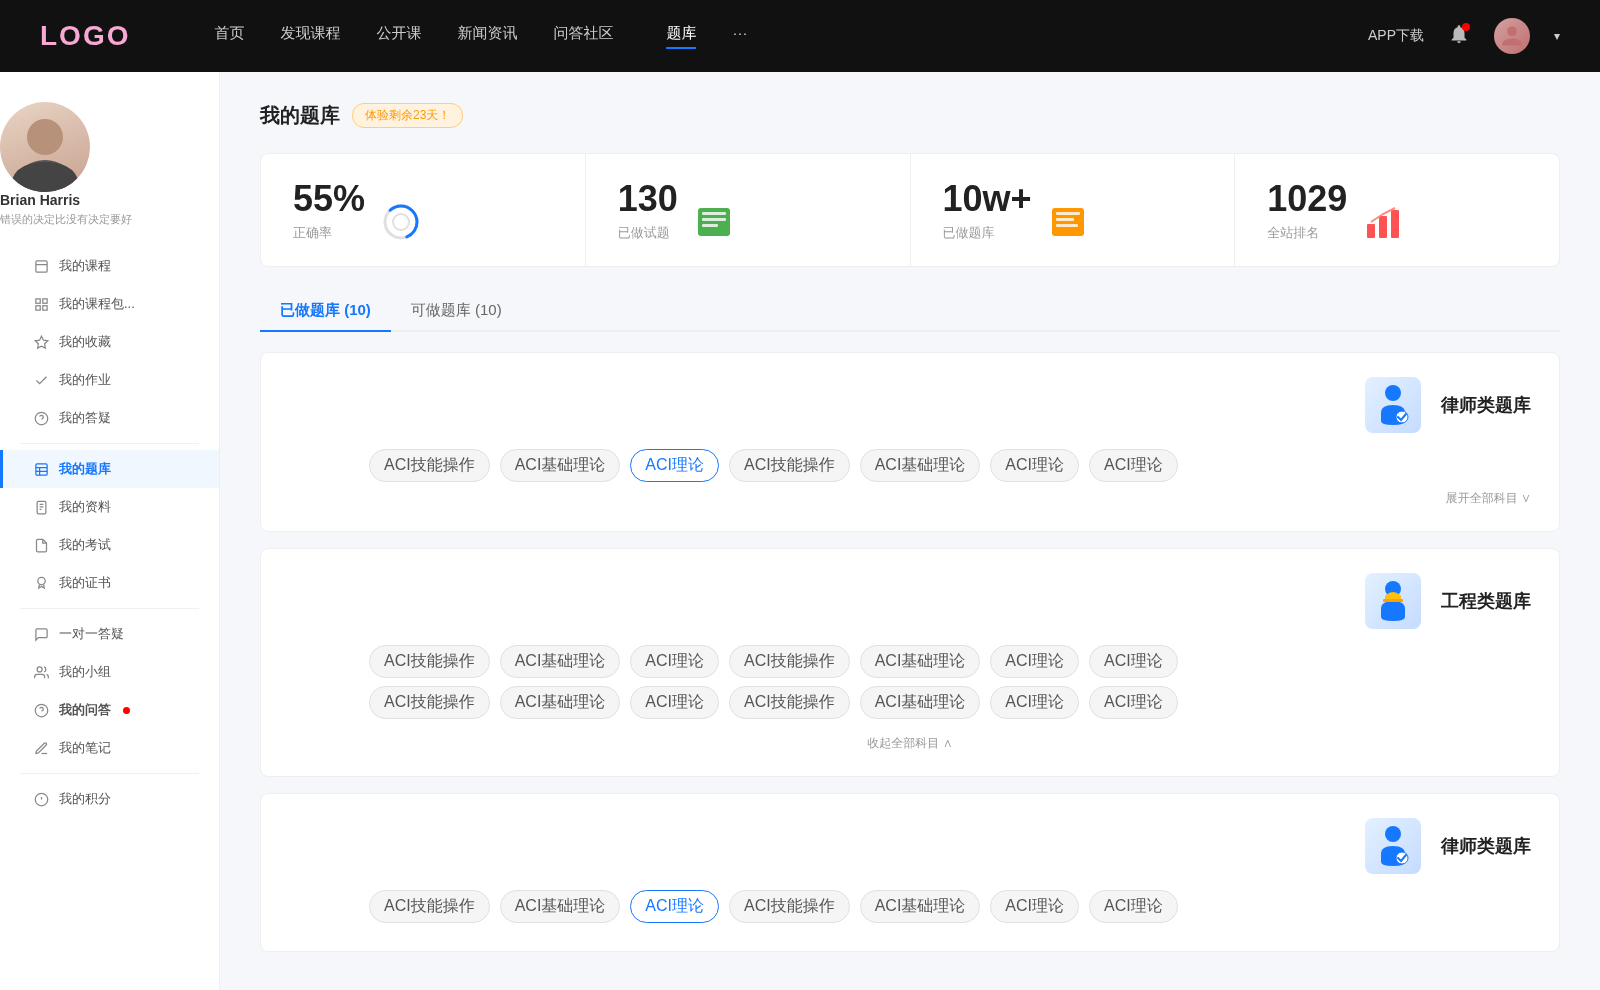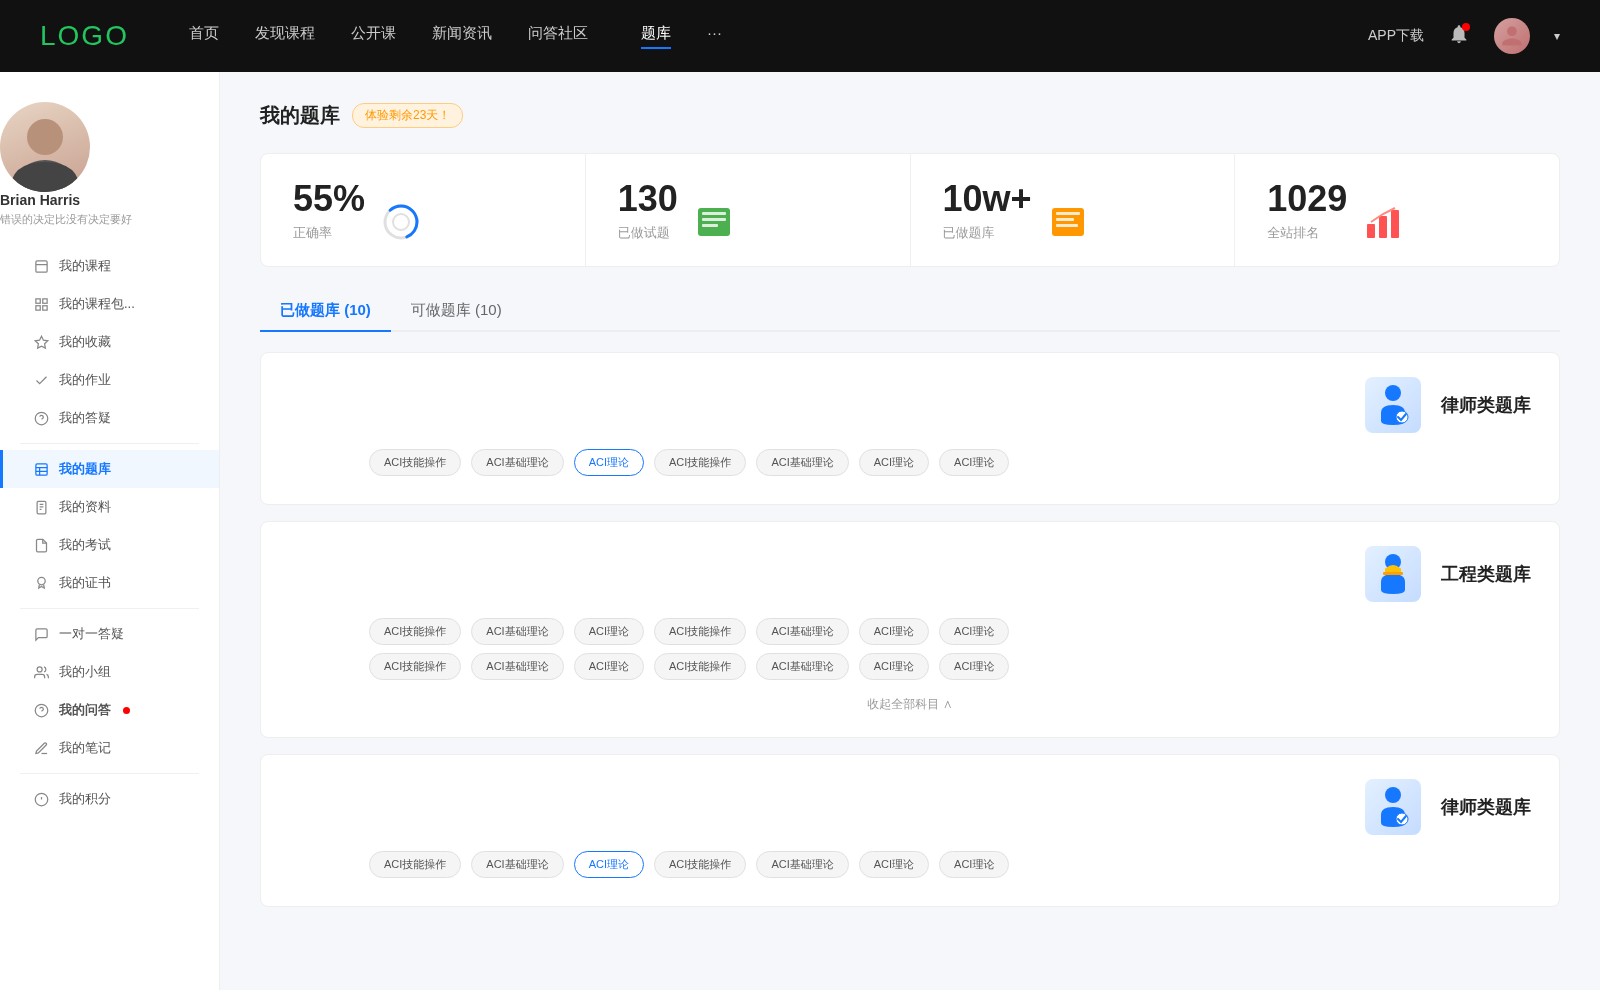--- a/index.html
+++ b/index.html
@@ -3,21 +3,21 @@
   <meta charset="utf-8">
   <style>
     * { box-sizing: border-box; margin: 0; padding: 0; }
     body { font-family: -apple-system, BlinkMacSystemFont, 'PingFang SC', 'Microsoft YaHei', sans-serif; background: #f0f2f5; min-height: 990px; }
 
     
     .navbar {
       background: #111; height: 72px; display: flex; align-items: center;
       padding: 0 40px; position: fixed; top: 0; left: 0; right: 0; z-index: 100;
     }
-    .nav-logo { color: #22c55e; font-size: 28px; font-weight: 400; letter-spacing: 2px; margin-right: 60px; }
+    .nav-logo { color: #f9a8d4; font-size: 28px; font-weight: 700; letter-spacing: 2px; margin-right: 84px; }
     .nav-links { display: flex; gap: 36px; flex: 1; }
     .nav-link { color: #ccc; font-size: 15px; cursor: pointer; text-decoration: none; }
     .nav-link.active { color: #fff; border-bottom: 2px solid #1677ff; padding-bottom: 4px; margin-left: 17px; }
     .nav-right { display: flex; align-items: center; gap: 24px; }
     .nav-app-btn { color: #ccc; font-size: 14px; cursor: pointer; }
     .nav-bell { position: relative; cursor: pointer; }
     .nav-bell svg { width: 22px; height: 22px; fill: #ccc; }
     .nav-bell-dot { position: absolute; top: 0; right: 0; width: 8px; height: 8px; background: red; border-radius: 50%; }
     .nav-avatar-placeholder { width: 36px; height: 36px; border-radius: 50%; background: linear-gradient(135deg, #d4a0a0, #c07070); display: flex; align-items: center; justify-content: center; }
     .nav-dropdown-arrow { color: #ccc; font-size: 12px; cursor: pointer; }
@@ -71,21 +71,21 @@
       border-bottom: 2px solid transparent; margin-bottom: -2px;
     }
     .tab.active { color: #1677ff; border-bottom-color: #1677ff; font-weight: 600; }
 
     
     .qbank-card { background: #fff; border-radius: 8px; margin-bottom: 16px; padding: 24px 28px; border: 1px solid #eee; }
     .qbank-card-header { display: flex; align-items: center; gap: 20px; margin-bottom: 16px; justify-content: flex-end; }
     .qbank-title { font-size: 18px; font-weight: 700; color: #222; }
     .tags-row { display: flex; flex-wrap: wrap; gap: 10px; padding-left: 80px; margin-bottom: 4px; }
     .tag {
-      padding: 5px 14px; border-radius: 20px; font-size: 11px;
+      padding: 5px 14px; border-radius: 20px; font-size: 16px;
       background: #f5f5f5; color: #555; border: 1px solid #e0e0e0; cursor: pointer;
     }
     .tag.active { background: #fff; color: #1677ff; border-color: #1677ff; }
     .tags-row2 { display: flex; flex-wrap: wrap; gap: 10px; padding-left: 80px; margin-top: 8px; }
     .expand-btn { text-align: right; color: #999; font-size: 12px; cursor: pointer; padding-right: 0; margin-top: 8px; }
     .collapse-btn { text-align: center; color: #999; font-size: 12px; cursor: pointer; margin-top: 16px; }
 
     
     .lawyer-icon {
       width: 56px; height: 56px;
@@ -371,20 +371,21 @@
       </div>
       <div class="tags-row">
         <span class="tag">ACI技能操作</span>
         <span class="tag">ACI基础理论</span>
         <span class="tag active">ACI理论</span>
         <span class="tag">ACI技能操作</span>
         <span class="tag">ACI基础理论</span>
         <span class="tag">ACI理论</span>
         <span class="tag">ACI理论</span>
       </div>
+      <div class="expand-btn">展开全部科目 ∨</div>
     </div>
 
     <div class="qbank-card">
       <div class="qbank-card-header">
         <div class="engineer-icon">
           <svg width="40" height="44" viewBox="0 0 40 44">
             <circle cx="20" cy="10" r="8" fill="#1677ff"></circle>
             <path d="M8 30 Q8 22 20 22 Q32 22 32 30 L32 38 Q32 42 20 42 Q8 42 8 38Z" fill="#1677ff"></path>
 
             <rect x="12" y="16" width="16" height="5" rx="1" fill="#ffc107"></rect>

